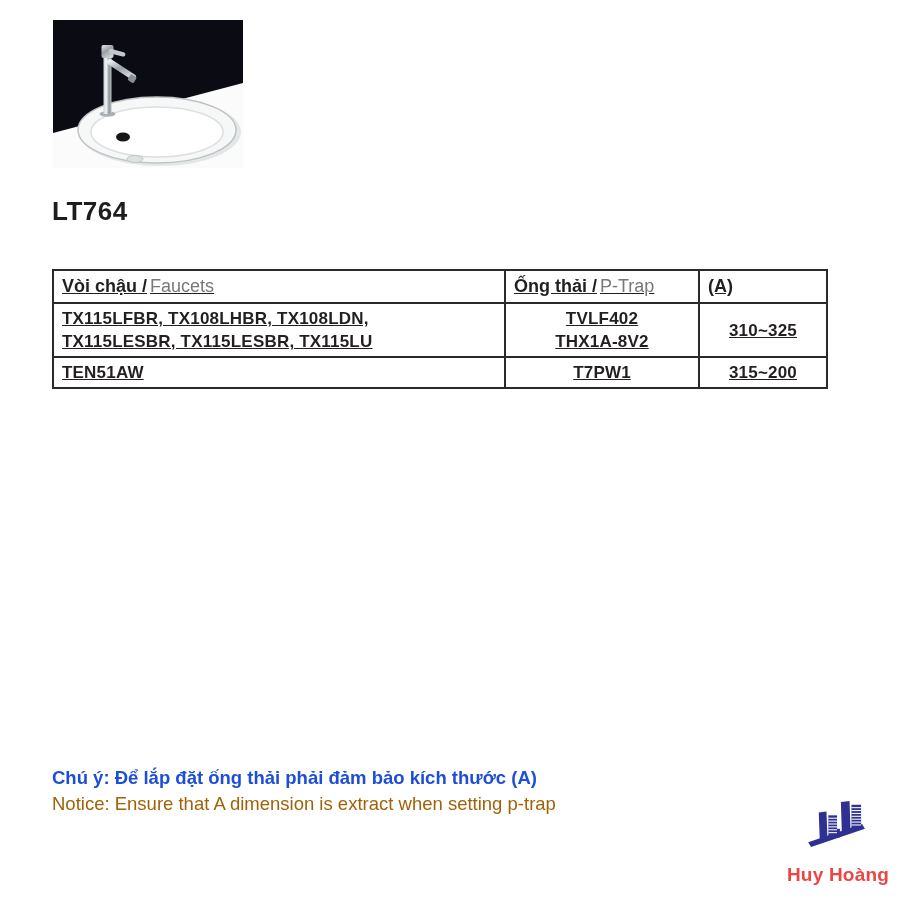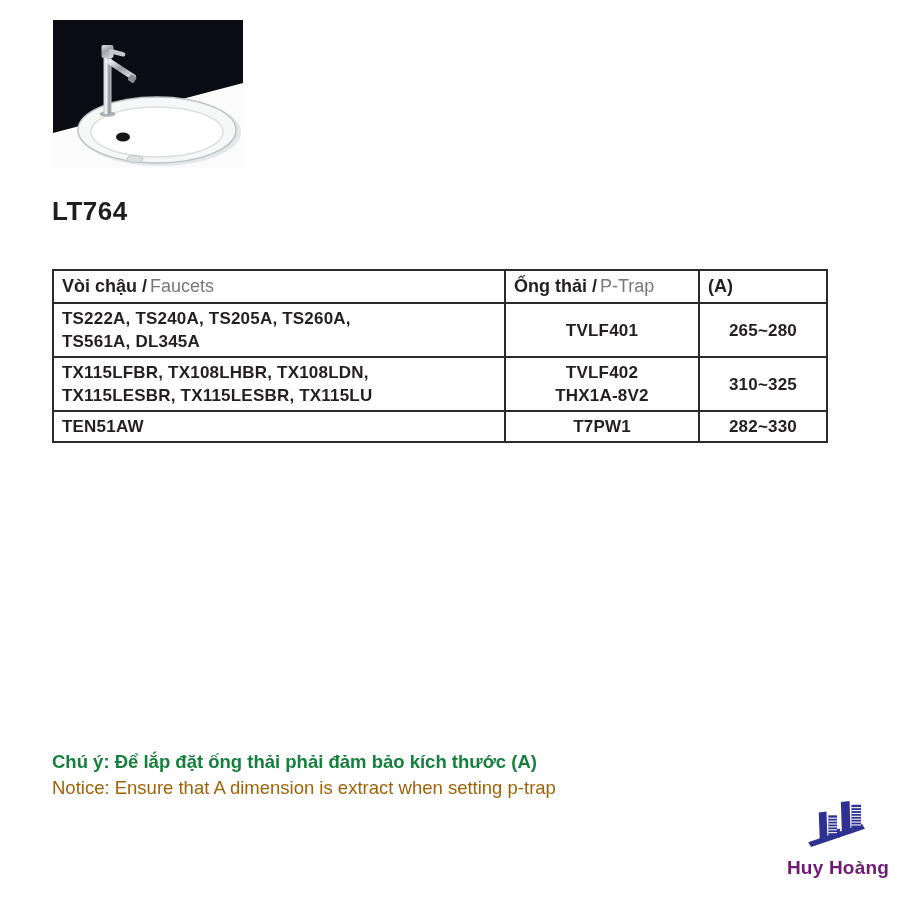--- a/index.html
+++ b/index.html
@@ -29,20 +29,21 @@
     color: #1d1d1f;
     text-align: right;
   }
 
   
   table.spec {
     position: absolute; left: 52px; top: 269px;
     width: 774px;
     border-collapse: collapse;
     table-layout: fixed;
+    text-decoration: underline;
   }
   table.spec th, table.spec td {
     border: 2px solid #2a2a2c;
   }
   table.spec th {
     font-size: 18px;
     font-weight: 700;
     text-align: left;
     padding: 4px 8px;
     height: 33px;
@@ -62,30 +63,30 @@
     padding: 3px 8px;
     vertical-align: middle;
     white-space: pre-line;
     letter-spacing: 0.2px;
   }
   td.c-faucets { text-align: left; }
   td.c-ptrap, td.c-a { text-align: center; }
 
   
   .notice { position: absolute; left: 52px; top: 751px; width: 700px; }
-  .notice-vi { font-size: 18.5px; font-weight: 700; color: #15803d; }
+  .notice-vi { font-size: 18.5px; font-weight: 700; color: #1d4ed8; margin-top: 16px; }
   .notice-en { font-size: 18.5px; font-weight: 400; color: #a16207; margin-top: 4px; }
 
   
   .logo { position: absolute; left: 782px; top: 799px; width: 112px; text-align: center; }
   .logo svg { display: block; margin: 0 auto; width: 66px; height: 50px; }
   .logo-text {
-    margin-top: 8px;
+    margin-top: 15px;
     font-size: 19px; font-weight: 700;
-    color: #701a75;
+    color: #ef4444;
     letter-spacing: 0.2px;
     white-space: nowrap;
   }
 </style>
 </head>
 <body>
 
 <div class="photo">
   <svg viewBox="0 0 190 148" aria-hidden="true">
     <defs>
@@ -137,36 +138,30 @@
   </colgroup>
   <thead>
     <tr>
       <th><span>Vòi chậu /</span><span class="hdr-secondary">Faucets</span></th>
       <th><span>Ống thải /</span><span class="hdr-secondary">P-Trap</span></th>
       <th class="th-a">(A)</th>
     </tr>
   </thead>
   <tbody>
     <tr>
-      <td class="c-faucets">TS222A, TS240A, TS205A, TS260A,
-TS561A, DL345A</td>
-      <td class="c-ptrap">TVLF401</td>
-      <td class="c-a">265~280</td>
-    </tr>
-    <tr>
       <td class="c-faucets">TX115LFBR, TX108LHBR, TX108LDN,
 TX115LESBR, TX115LESBR, TX115LU</td>
       <td class="c-ptrap">TVLF402
 THX1A-8V2</td>
       <td class="c-a">310~325</td>
     </tr>
     <tr>
       <td class="c-faucets">TEN51AW</td>
       <td class="c-ptrap">T7PW1</td>
-      <td class="c-a">282~330</td>
+      <td class="c-a">315~200</td>
     </tr>
   </tbody>
 </table>
 
 <div class="notice">
   <div class="notice-vi">Chú ý: Để lắp đặt ống thải phải đảm bảo kích thước (A)</div>
   <div class="notice-en">Notice: Ensure that A dimension is extract when setting p-trap</div>
 </div>
 
 <div class="logo">

